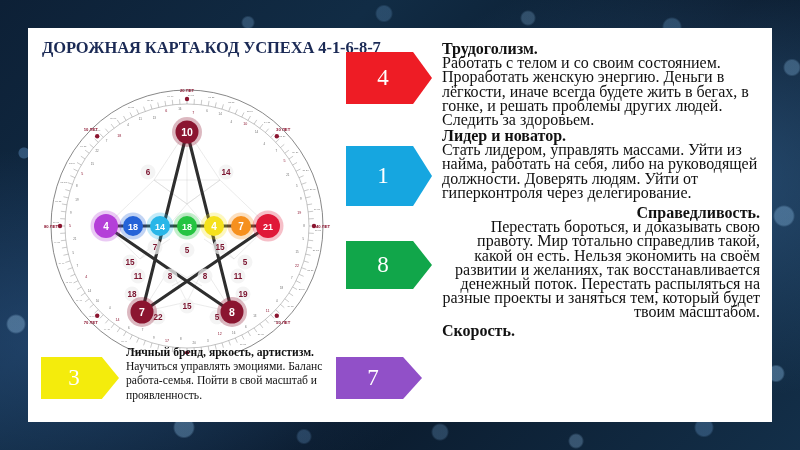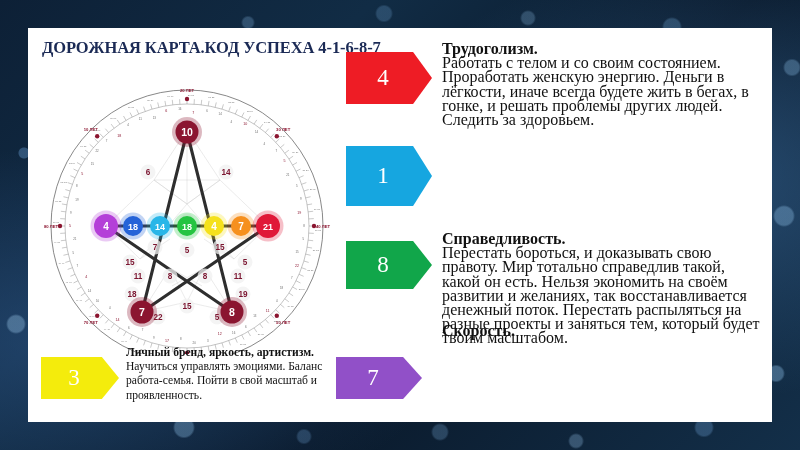--- a/index.html
+++ b/index.html
@@ -465,22 +465,26 @@
   </div>
   <div class="arrow" style="left: 13px; top: 329px; width: 78px; height: 42px; color: rgb(255, 255, 255); background: rgb(244, 236, 12);">
     <span>3</span>
   </div>
 
   <div class="tblock" style="left:414px; top:14px; width:318px;">
     <b>Трудоголизм.</b><br>
     <span>Работать с телом и со своим состоянием. Проработать женскую энергию. Деньги в лёгкости, иначе всегда будете жить в бегах, в гонке, и решать проблемы других людей. Следить за здоровьем.</span>
   </div>
 
-
-  <div class="tblock" style="left:414px; top:204px; width:318px;">
+  <div class="tblock" style="left:414px; top:101px; width:318px;">
+    <b>Лидер и новатор.</b><br>
+    <span>Стать лидером, управлять массами. Уйти из найма, работать на себя, либо на руководящей должности. Доверять людям. Уйти от гиперконтроля через делегирование.</span>
+  </div>
+
+  <div class="tblock" style="left:414px; top:178px; width:318px;text-align:right;">
     <b>Справедливость.</b><br>
     <span>Перестать бороться, и доказывать свою правоту. Мир тотально справедлив такой, какой он есть. Нельзя экономить на своём развитии и желаниях, так восстанавливается денежный поток. Перестать распыляться на разные проекты и заняться тем, который будет твоим масштабом.</span>
   </div>
 
   <div class="tblock" style="left:414px; top:296px; width:322px;">
     <b>Скорость.</b><br>
   </div>
 
   <div class="lblock" style="left:98px; top:318px; width:210px;">
     <b>Личный бренд, яркость, артистизм.</b>

